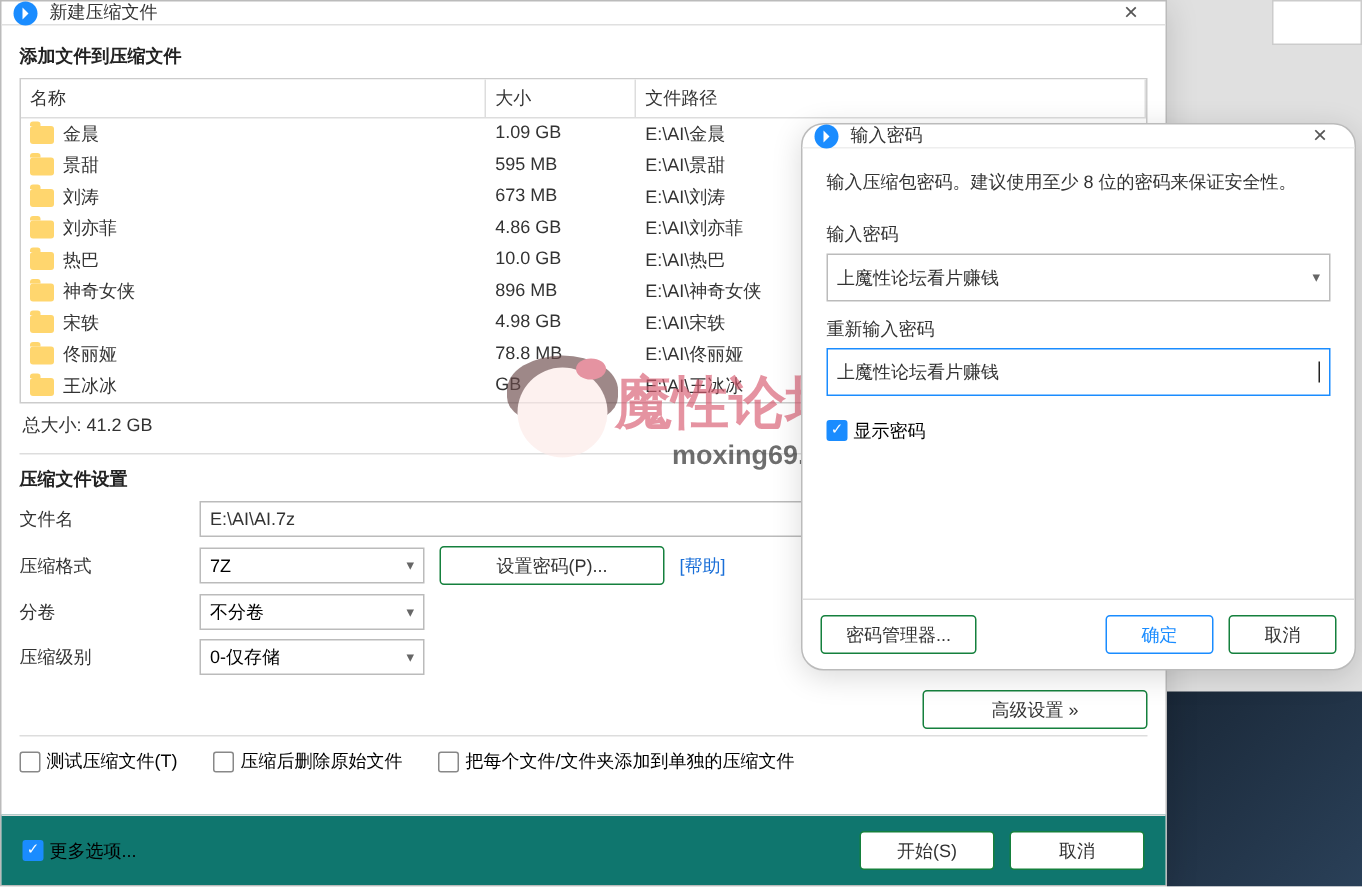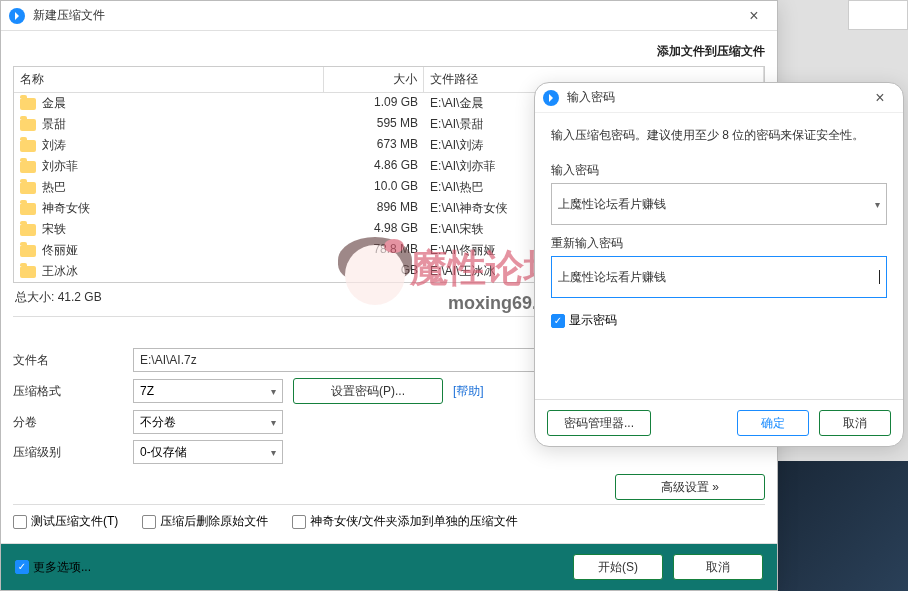--- a/index.html
+++ b/index.html
@@ -1,33 +1,33 @@
 <!DOCTYPE html>
 <html><head>
 <meta charset="utf-8">
 <style>
 * { box-sizing: border-box; margin: 0; padding: 0; font-family: "Microsoft YaHei", "Segoe UI", sans-serif; font-size: 12px; }
 body { background: #f0f0f0; width: 908px; height: 591px; overflow: hidden; position: relative; }
 
 .window { position: absolute; background: #fff; border: 1px solid #bbb; box-shadow: 0 4px 20px rgba(0,0,0,0.15); }
 .main-window { left: 0; top: 0; width: 778px; height: 591px; }
-.titlebar { height: 30px; display: flex; align-items: center; padding: 0 8px; border-bottom: 1px solid #e0e0e0; }
+.titlebar { height: 16px; display: flex; align-items: center; padding: 0 8px; border-bottom: 1px solid #e0e0e0; }
 .titlebar .icon { width: 16px; height: 16px; border-radius: 50%; background: #1a8cff; margin-right: 8px; display: flex; align-items: center; justify-content: center; }
 .titlebar .icon svg { width: 10px; height: 10px; fill: #fff; }
 .titlebar .title { flex: 1; color: #333; }
 .titlebar .close { width: 30px; text-align: center; font-size: 16px; color: #555; cursor: pointer; }
 
 .content { padding: 8px 12px; }
-.section-title { font-weight: bold; color: #222; margin: 4px 0 6px 0; text-align: right; }
+.section-title { font-weight: bold; color: #222; margin: 4px 0 6px 0; }
 
 .file-table { border: 1px solid #ccc; width: 100%; }
 .file-table-header { display: flex; background: #fff; border-bottom: 1px solid #ddd; }
 .file-table-header .col { padding: 4px 6px; border-right: 1px solid #ddd; color: #333; }
 .col-name { flex: 1; }
-.col-size { width: 100px; text-align: right; }
+.col-size { width: 100px; text-align: left; }
 .col-path { flex: 1.1; }
 .file-table-body { max-height: 190px; overflow: auto; }
 .file-row { display: flex; padding: 1px 0; }
 .file-row .col { padding: 1px 6px; color: #333; }
 .folder-icon { display: inline-block; width: 16px; height: 12px; background: #ffd66e; border-radius: 2px; margin-right: 6px; position: relative; vertical-align: middle; }
 .folder-icon::before { content: ""; position: absolute; top: -3px; left: 0; width: 7px; height: 3px; background: #ffd66e; border-radius: 2px 2px 0 0; }
 
 .total-size { padding: 6px 2px; color: #333; }
 
 hr.sep { border: none; border-top: 1px solid #ddd; margin: 4px 0 8px 0; }
@@ -49,21 +49,21 @@
 .bottom-bar { position: absolute; bottom: 0; left: 0; right: 0; padding: 10px 14px; display: flex; align-items: center; border-top: 1px solid #ddd; background: #0f766e; }
 .bottom-bar .spacer { flex: 1; }
 .bottom-bar .btn { min-width: 90px; margin-left: 10px; }
 
 
 .pw-window { left: 534px; top: 82px; width: 370px; height: 365px; z-index: 10; border-radius: 15px; }
 .pw-window .titlebar { border-bottom: 1px solid #eee; }
 .pw-content { padding: 14px 16px; }
 .pw-hint { color: #333; margin-bottom: 18px; }
 .pw-label { color: #333; margin: 10px 0 4px 0; }
-.pw-input { width: 100%; height: 42px; border: 1px solid #bbb; padding: 0 6px; color: #333; display: flex; align-items: center; justify-content: space-between; }
+.pw-input { width: 100%; height: 32px; border: 1px solid #bbb; padding: 0 6px; color: #333; display: flex; align-items: center; justify-content: space-between; }
 .pw-input .chev { color: #666; font-size: 10px; }
 .pw-bottom { position: absolute; bottom: 0; left: 0; right: 0; padding: 10px 12px; display: flex; gap: 10px; justify-content: flex-end; border-top: 1px solid #ddd; }
 .pw-bottom .btn { min-width: 72px; }
 .pw-bottom .mgr { margin-right: auto; min-width: 100px; }
 
 .advanced-btn-row { display:flex; justify-content:flex-end; margin: 10px 0 4px 0; }
 .advanced-btn-row .btn { min-width: 150px; }
 
 
 .watermark { position: absolute; left: 330px; top: 235px; width: 260px; height: 100px; z-index: 5; pointer-events: none; opacity: 0.65; }
@@ -200,21 +200,21 @@
       <label class="checkbox">
         <span class="box"></span>
         <span>测试压缩文件(T)</span>
       </label>
       <label class="checkbox">
         <span class="box"></span>
         <span>压缩后删除原始文件</span>
       </label>
       <label class="checkbox">
         <span class="box"></span>
-        <span>神奇女侠/文件夹添加到单独的压缩文件</span>
+        <span>把每个文件/文件夹添加到单独的压缩文件</span>
       </label>
     </div>
   </div>
 
   <div class="bottom-bar">
     <label class="checkbox">
       <span class="box checked"></span>
       <span>更多选项...</span>
     </label>
     <div class="spacer"></div>

